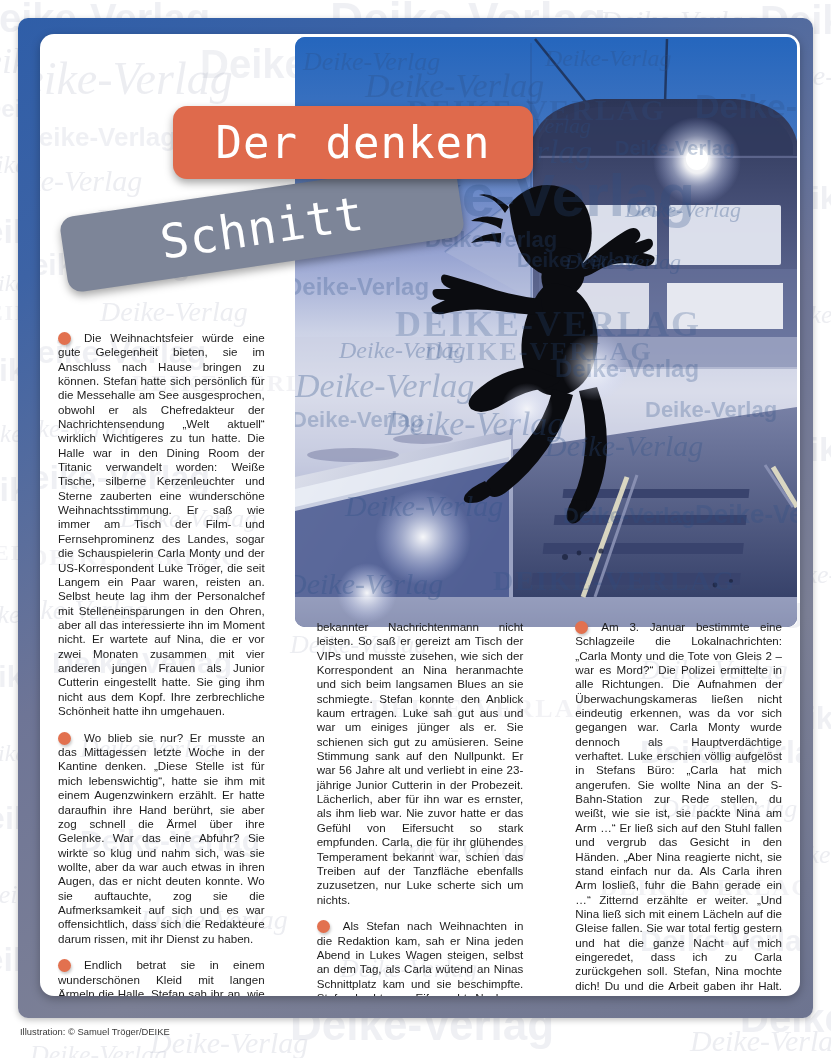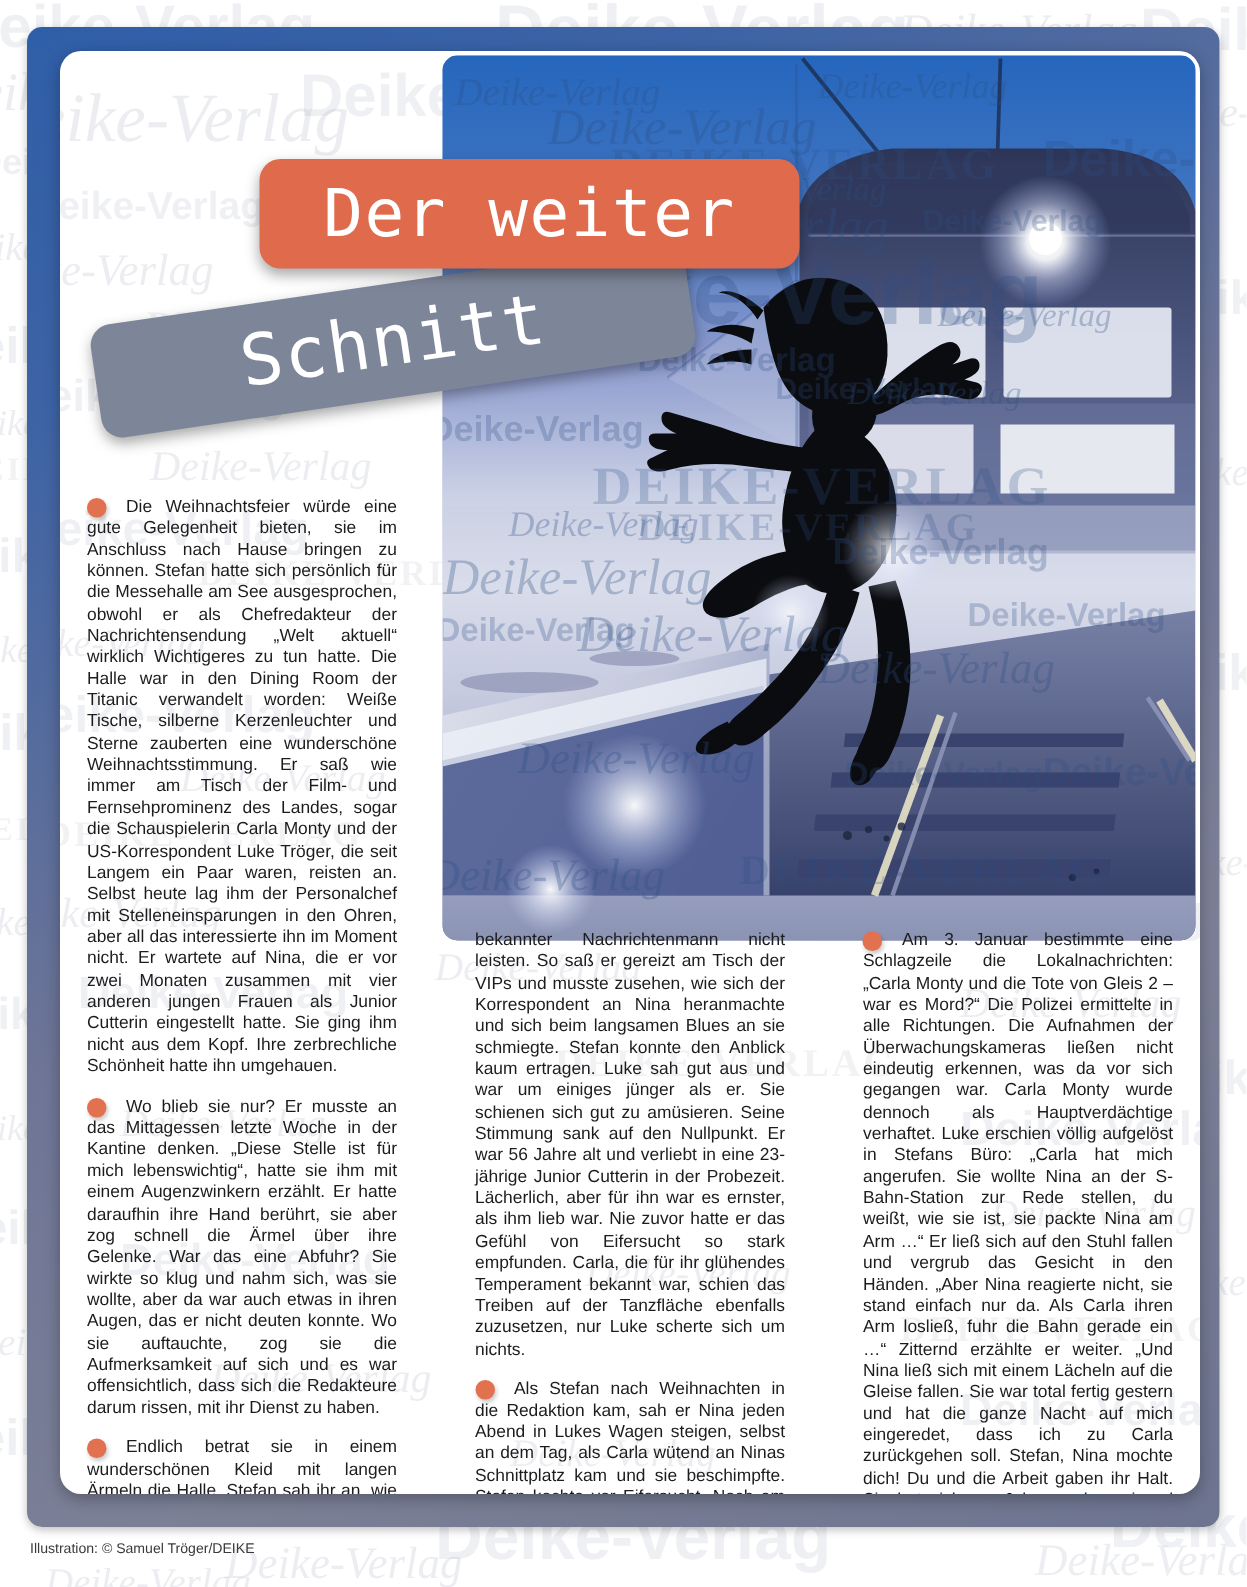--- a/index.html
+++ b/index.html
@@ -436,21 +436,21 @@
         <div class="wm script" style="left:250px; top:392px; font-size:30px;">Deike-Verlag</div>
         <div class="wm script" style="left:50px;  top:452px; font-size:30px;">Deike-Verlag</div>
         <div class="wm bold" style="left:268px; top:466px; font-size:22px;">Deike-Verlag</div>
         <div class="wm bold" style="left:400px; top:462px; font-size:26px;">Deike-Verlag</div>
         <div class="wm serifcaps" style="left:198px; top:528px; font-size:28px;">DEIKE-VERLAG</div>
         <div class="wm script" style="left:-10px; top:530px; font-size:30px;">Deike-Verlag</div>
       </div>
     </div>
 
     <div id="banner-1" class="banner">
-      <span>Der weiter</span>
+      <span>Der denken</span>
     </div>
     <div id="banner-2" class="banner">
       <span>Schnitt</span>
     </div>
 
     <div id="columns">
 
       <div class="column" id="col-1">
         <p class="para lead">
           <span class="bullet"></span>

